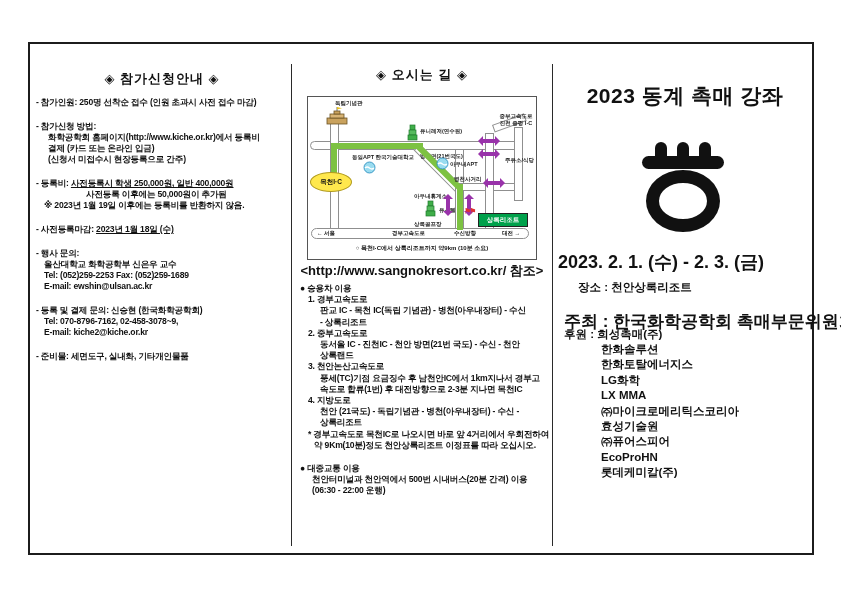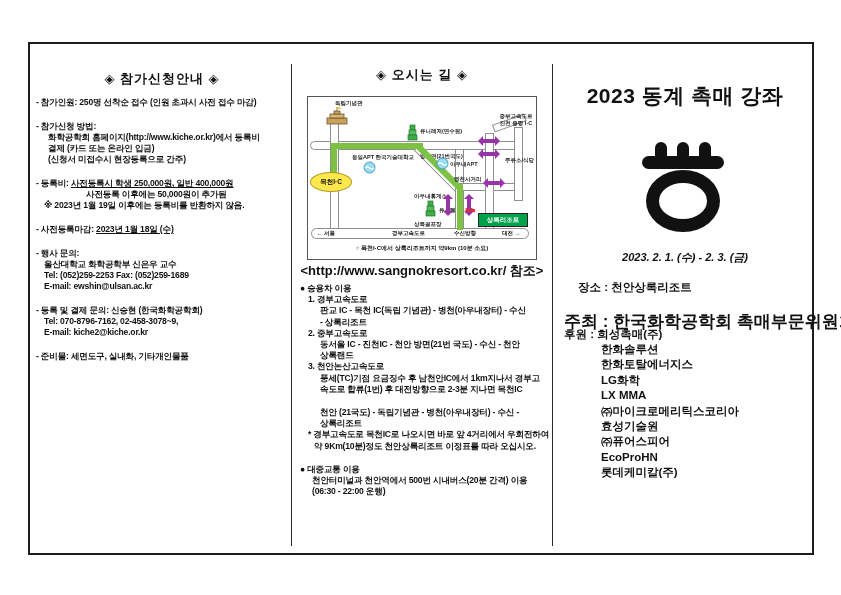--- a/index.html
+++ b/index.html
@@ -171,41 +171,42 @@
     <div class="ln">● 승용차 이용</div>
     <div class="ln ind3">1. 경부고속도로</div>
     <div class="ln" style="padding-left:20px;">판교 IC - 목천 IC(독립 기념관) - 병천(아우내장터) - 수신</div>
     <div class="ln" style="padding-left:20px;">- 상록리조트</div>
     <div class="ln ind3">2. 중부고속도로</div>
     <div class="ln" style="padding-left:20px;">동서울 IC - 진천IC - 천안 방면(21번 국도) - 수신 - 천안</div>
     <div class="ln" style="padding-left:20px;">상록랜드</div>
     <div class="ln ind3">3. 천안논산고속도로</div>
     <div class="ln" style="padding-left:20px;">풍세(TC)기점 요금징수 후 남천안IC에서 1km지나서 경부고</div>
     <div class="ln" style="padding-left:20px;">속도로 합류(1번) 후 대전방향으로 2-3분 지나면 목천IC</div>
-    <div class="ln" style="padding-left:20px;margin-top:12px;">천안 (21국도) - 독립기념관 - 병천(아우내장터) - 수신 -</div>
+    <div class="ln ind3">4. 지방도로</div>
+    <div class="ln" style="padding-left:20px;">천안 (21국도) - 독립기념관 - 병천(아우내장터) - 수신 -</div>
     <div class="ln" style="padding-left:20px;">상록리조트</div>
     <div class="ln ind3">* 경부고속도로 목천IC로 나오시면 바로 앞 4거리에서 우회전하여</div>
     <div class="ln" style="padding-left:14px;">약 9Km(10분)정도 천안상록리조트 이정표를 따라 오십시오.</div>
     <div style="height:12px;"></div>
     <div class="ln">● 대중교통 이용</div>
     <div class="ln ind1">천안터미널과 천안역에서 500번 시내버스(20분 간격) 이용</div>
     <div class="ln ind1">(06:30 - 22:00 운행)</div>
   </div>
 
   <div class="big-title">2023 동계 촉매 강좌</div>
 
   <div class="logo">
     <div class="stub" style="left:13px;"></div>
     <div class="stub" style="left:35px;"></div>
     <div class="stub" style="left:57px;"></div>
     <div class="bar"></div>
     <div class="ring"></div>
   </div>
 
-  <div class="rline" style="left:558px;top:250px;width:254px;text-align:center;font-size:11px;font-style:italic;">2023. 2. 1. (수) - 2. 3. (금)</div>
+  <div class="rline" style="left:558px;top:250px;width:254px;font-size:18px;">2023. 2. 1. (수) - 2. 3. (금)</div>
 
   <div class="rline" style="left:564px;top:280px;font-size:11.5px;margin-left:14px;">장소 : 천안상록리조트</div>
 
   <div class="rline" style="left:564px;top:310px;font-size:17px;">주최 : 한국화학공학회 촉매부문위원회</div>
 
   <div class="rline" style="left:564px;top:327px;font-size:11.5px;">
     <span>후원 : </span><span>희성촉매(주)</span>
   </div>
 
   <div class="rline" style="left:601px;top:342px;font-size:11.5px;line-height:15.4px;">

